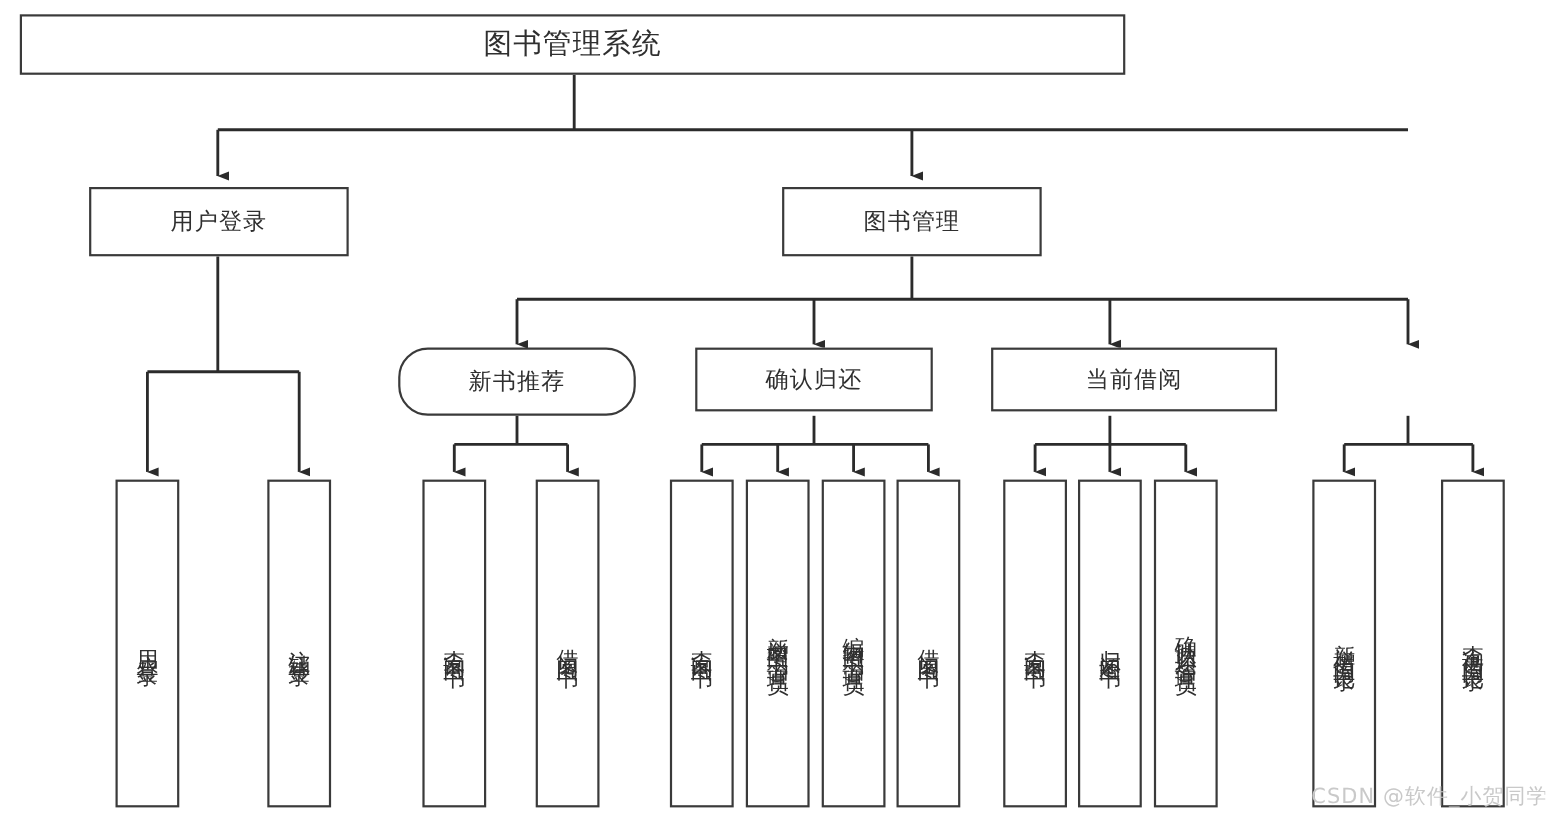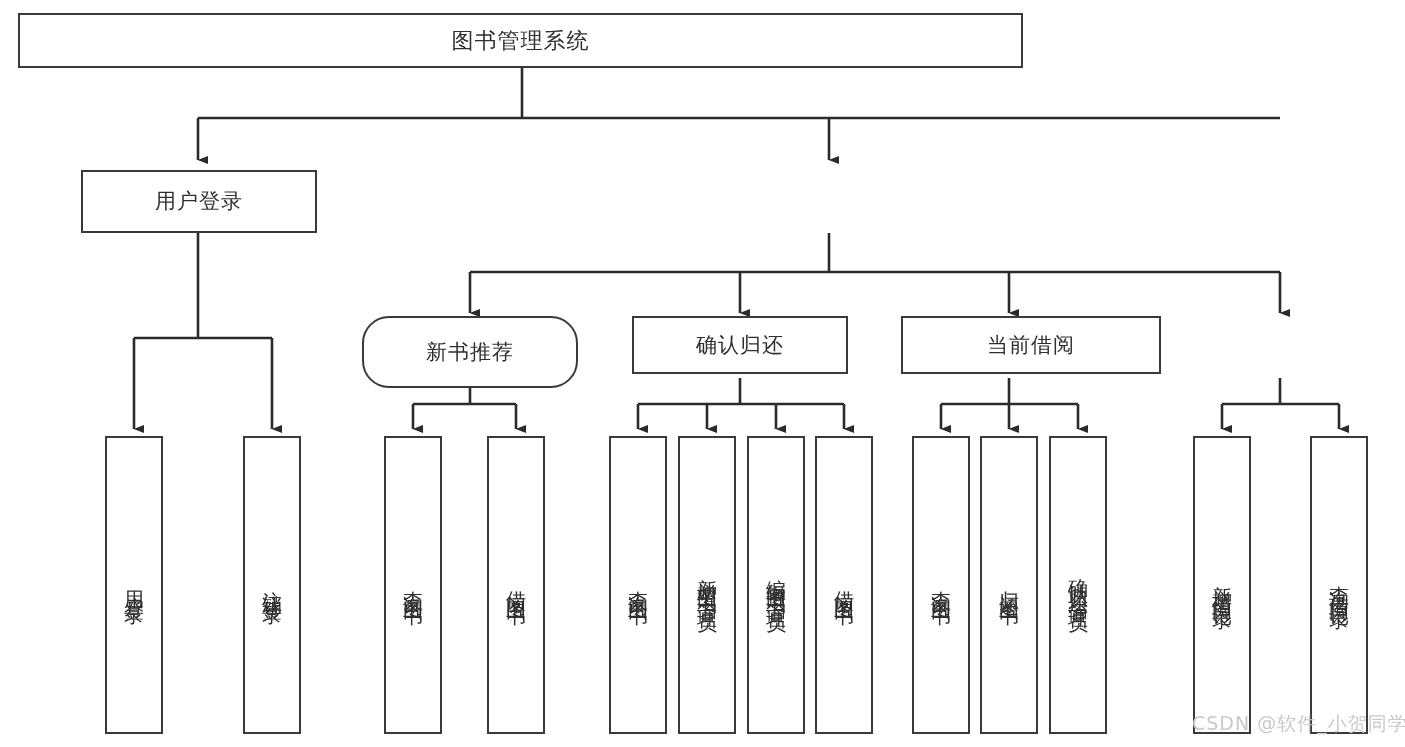--- a/index.html
+++ b/index.html
@@ -4,21 +4,21 @@
 <title>图书管理系统 功能结构图</title>
 <style>
   html,body{margin:0;padding:0;background:#ffffff;}
   body{font-family:"DejaVu Sans","Liberation Sans",sans-serif;}
   #canvas{position:relative;width:1405px;height:747px;background:#ffffff;overflow:hidden;}
   #wires{position:absolute;left:0;top:0;width:1405px;height:747px;pointer-events:none;}
   .node{position:absolute;box-sizing:border-box;background:#ffffff;border:2.5px solid #3a3a3a;
         display:flex;align-items:center;justify-content:center;}
   .node .lbl{color:#2f2f2f;line-height:1.18;text-align:center;white-space:pre;}
   .h-node .lbl{font-size:21px;letter-spacing:1px;}
-  .root .lbl{font-size:22px;letter-spacing:1px;}
+  .root .lbl{font-size:26px;letter-spacing:1px;}
   .v-node{border-width:2.5px;}
   .v-node .lbl{font-size:20px;writing-mode:vertical-rl;text-orientation:upright;
                letter-spacing:5px;line-height:1.05;}
   .watermark{position:absolute;color:#c9c9c9;font-size:19px;letter-spacing:1px;white-space:nowrap;}
 </style>
 </head>
 <body>
 
 <div id="canvas">
 
@@ -72,22 +72,25 @@
     </g>
   </svg>
 
   <div class="node root h-node" style="left:18px;top:13px;width:1005px;height:55px;">
     <span class="lbl">图书管理系统</span>
   </div>
 
   <div class="node h-node" style="left:81px;top:170px;width:236px;height:63px;">
     <span class="lbl">用户登录</span>
   </div>
+  <div class="node h-node" style="left:711px;top:170px;width:236px;height:63px;">
+    <span class="lbl">图书管理</span>
+  </div>
 
-  <div class="node h-node" style="left:362px;top:316px;width:216px;height:72px;border-radius:27px;">
+  <div class="node h-node" style="left:362px;top:316px;width:216px;height:62px;border-radius:27px;">
     <span class="lbl">新书推荐</span>
   </div>
   <div class="node h-node" style="left:632px;top:316px;width:216px;height:58px;">
     <span class="lbl">确认归还</span>
   </div>
   <div class="node h-node" style="left:901px;top:316px;width:260px;height:58px;">
     <span class="lbl">当前借阅</span>
   </div>
 
   <div class="node v-node" style="left:105px;top:436px;width:58px;height:298px;">

